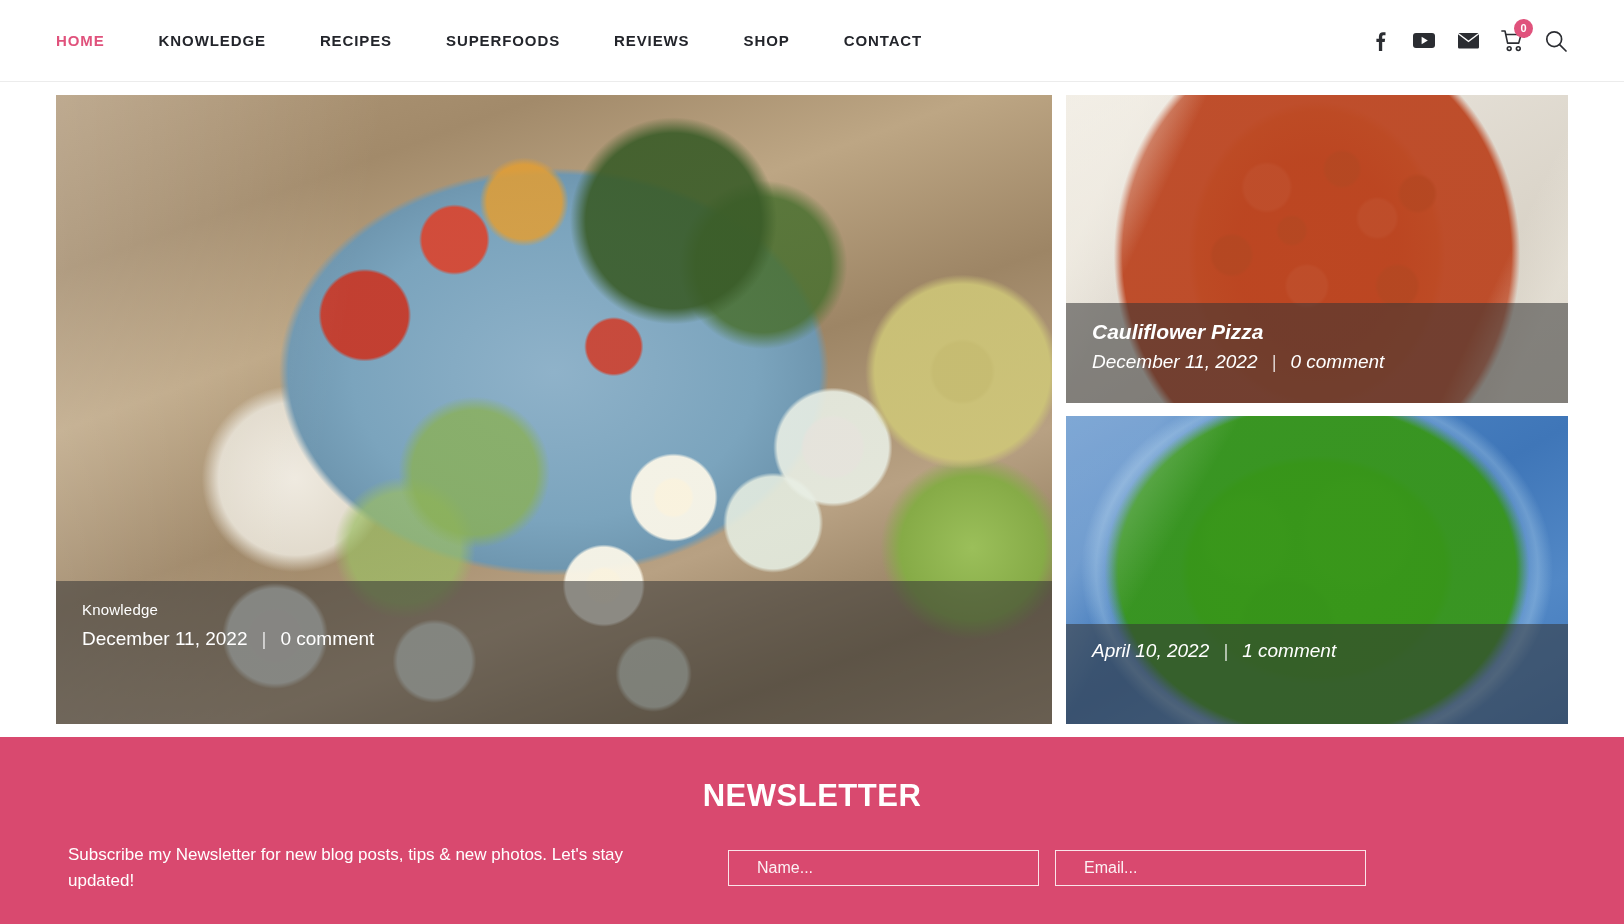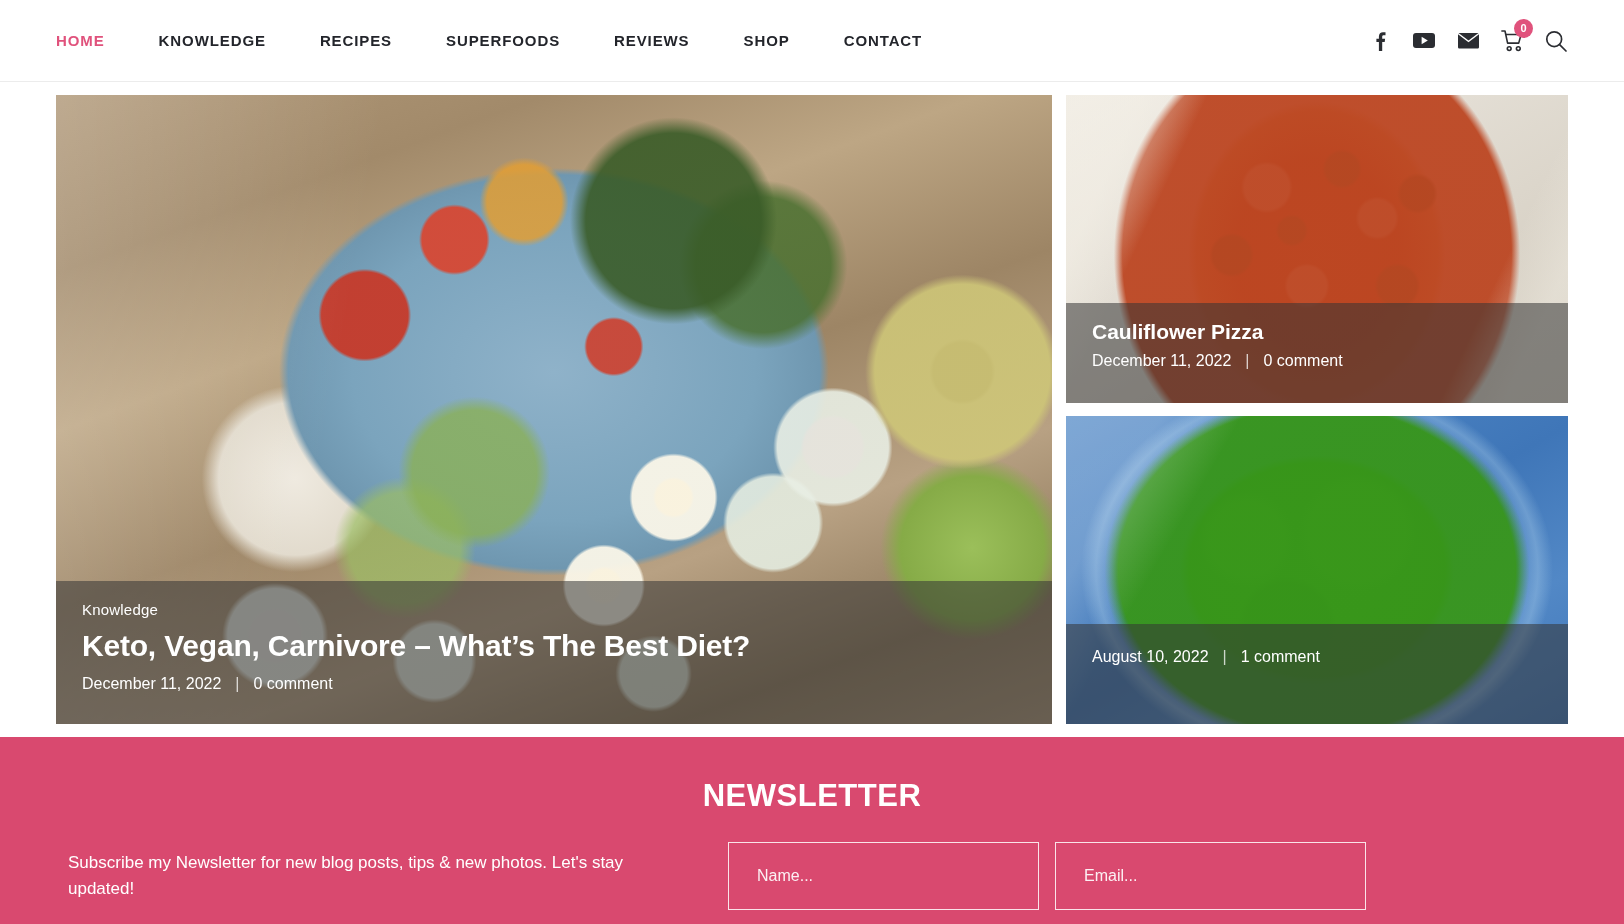--- a/index.html
+++ b/index.html
@@ -46,39 +46,39 @@
     padding:13px 56px 0 56px;
     display:flex; gap:14px;
     height:642px;
   }
   .card {
     position:relative; overflow:hidden; cursor:pointer;
     background:#cfcfcf;
   }
   .hero { flex:0 0 996px; height:629px; }
   .side-col { flex:1; display:flex; flex-direction:column; gap:13px; }
-  .side-card { height:308px; }
+  .side-card { height:308px;font-style:italic; }
 
   .card-img { position:absolute; inset:0; }
   .overlay {
     position:absolute; left:0; right:0; bottom:0;
     background:rgba(52,52,52,0.55);
     padding:18px 26px 22px 26px;
     color:#fff;
   }
   .hero .overlay { padding:20px 26px 24px 26px; height:143px; }
   .cat { font-size:15px; font-weight:400; margin-bottom:10px; letter-spacing:0.2px; }
   .hero-title {
     font-size:30px; font-weight:700; line-height:1.2; margin-bottom:11px;
     letter-spacing:-0.2px;
   }
   .side-title {
     font-size:21px; font-weight:700; line-height:1.2; margin-bottom:7px;
   }
-  .meta { font-size:16px; font-weight:400; display:flex; align-items:center;margin-top:8px; }
+  .meta { font-size:19px; font-weight:400; display:flex; align-items:center; }
   .meta .sep { margin:0 14px; opacity:0.75; }
   .side-card .overlay { height:100px; padding:16px 26px 18px 26px; }
 
   
   .newsletter {
     margin-top:13px;
     background:#d9496f;
     height:187px; width:100%;
     padding:16px 56px;
     position:relative;
@@ -90,21 +90,21 @@
   }
   .nl-row {
     display:flex; align-items:center; margin-top:28px; gap:0;margin-left:12px;
   }
   .nl-desc {
     color:#fff; font-size:17px; line-height:1.55;
     width:620px; flex:0 0 620px;
   }
   .nl-form { display:flex; align-items:center; gap:16px; margin-left:40px; }
   .nl-input {
-    width:311px; height:68px;
+    width:311px; height:36px;
     background:transparent; border:1px solid rgba(255,255,255,0.85);
     color:#fff; font-size:16px; padding:0 28px;
     font-family:"Liberation Sans", sans-serif;
     outline:none;
   }
   .nl-input::placeholder { color:rgba(255,255,255,0.92); }
   .nl-btn {
     width:149px; height:50px; background:#fff; border:none;
     color:#23252b; font-size:15px; font-weight:700; letter-spacing:1px;
     text-transform:uppercase; cursor:pointer;
@@ -244,21 +244,20 @@
     </span>
   </div>
 </div>
 
 <div class="main">
 
   <article class="card hero">
     <div class="card-img img-salad"></div>
     <div class="overlay">
       <div class="cat">Knowledge</div>
-      <h2 class="hero-title">Keto, Vegan, Carnivore – What’s The Best Diet?</h2>
       <div class="meta">
         <span>December 11, 2022</span>
         <span class="sep">|</span>
         <span>0 comment</span>
       </div>
     </div>
   </article>
 
   <div class="side-col">
 
@@ -271,21 +270,21 @@
           <span class="sep">|</span>
           <span>0 comment</span>
         </div>
       </div>
     </article>
 
     <article class="card side-card">
       <div class="card-img img-soup"></div>
       <div class="overlay">
         <div class="meta">
-          <span>August 10, 2022</span>
+          <span>April 10, 2022</span>
           <span class="sep">|</span>
           <span>1 comment</span>
         </div>
       </div>
     </article>
 
   </div>
 </div>
 
 <section class="newsletter">

